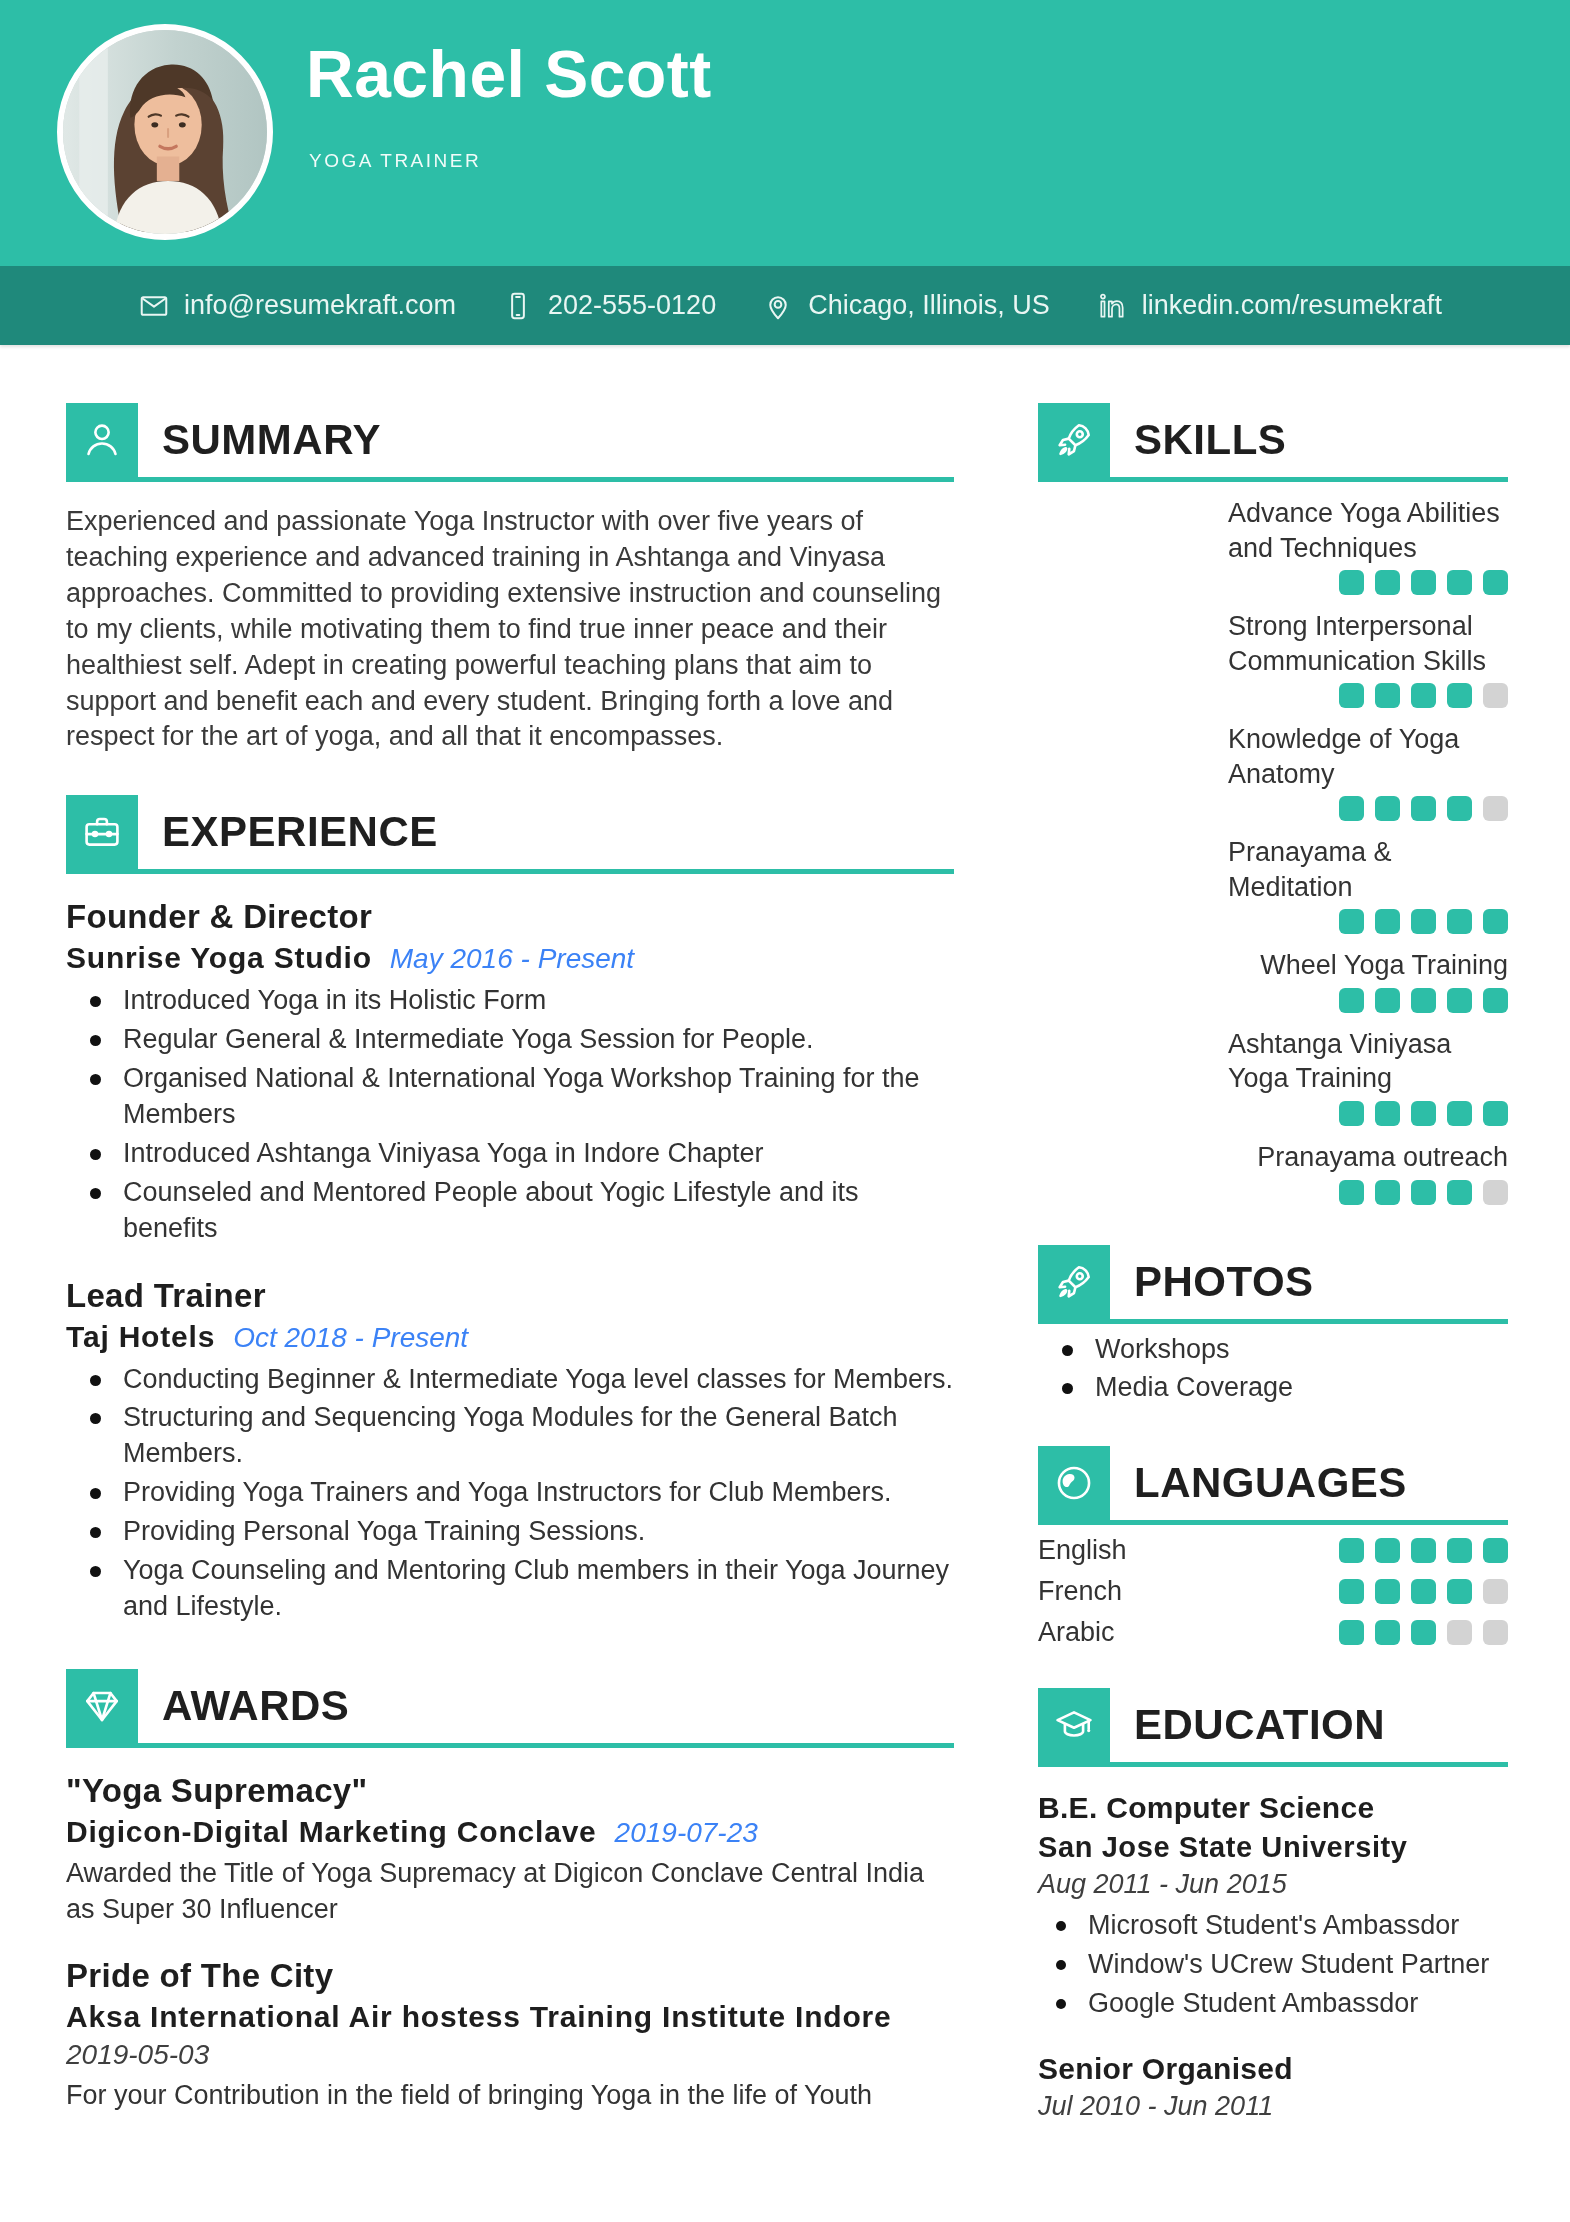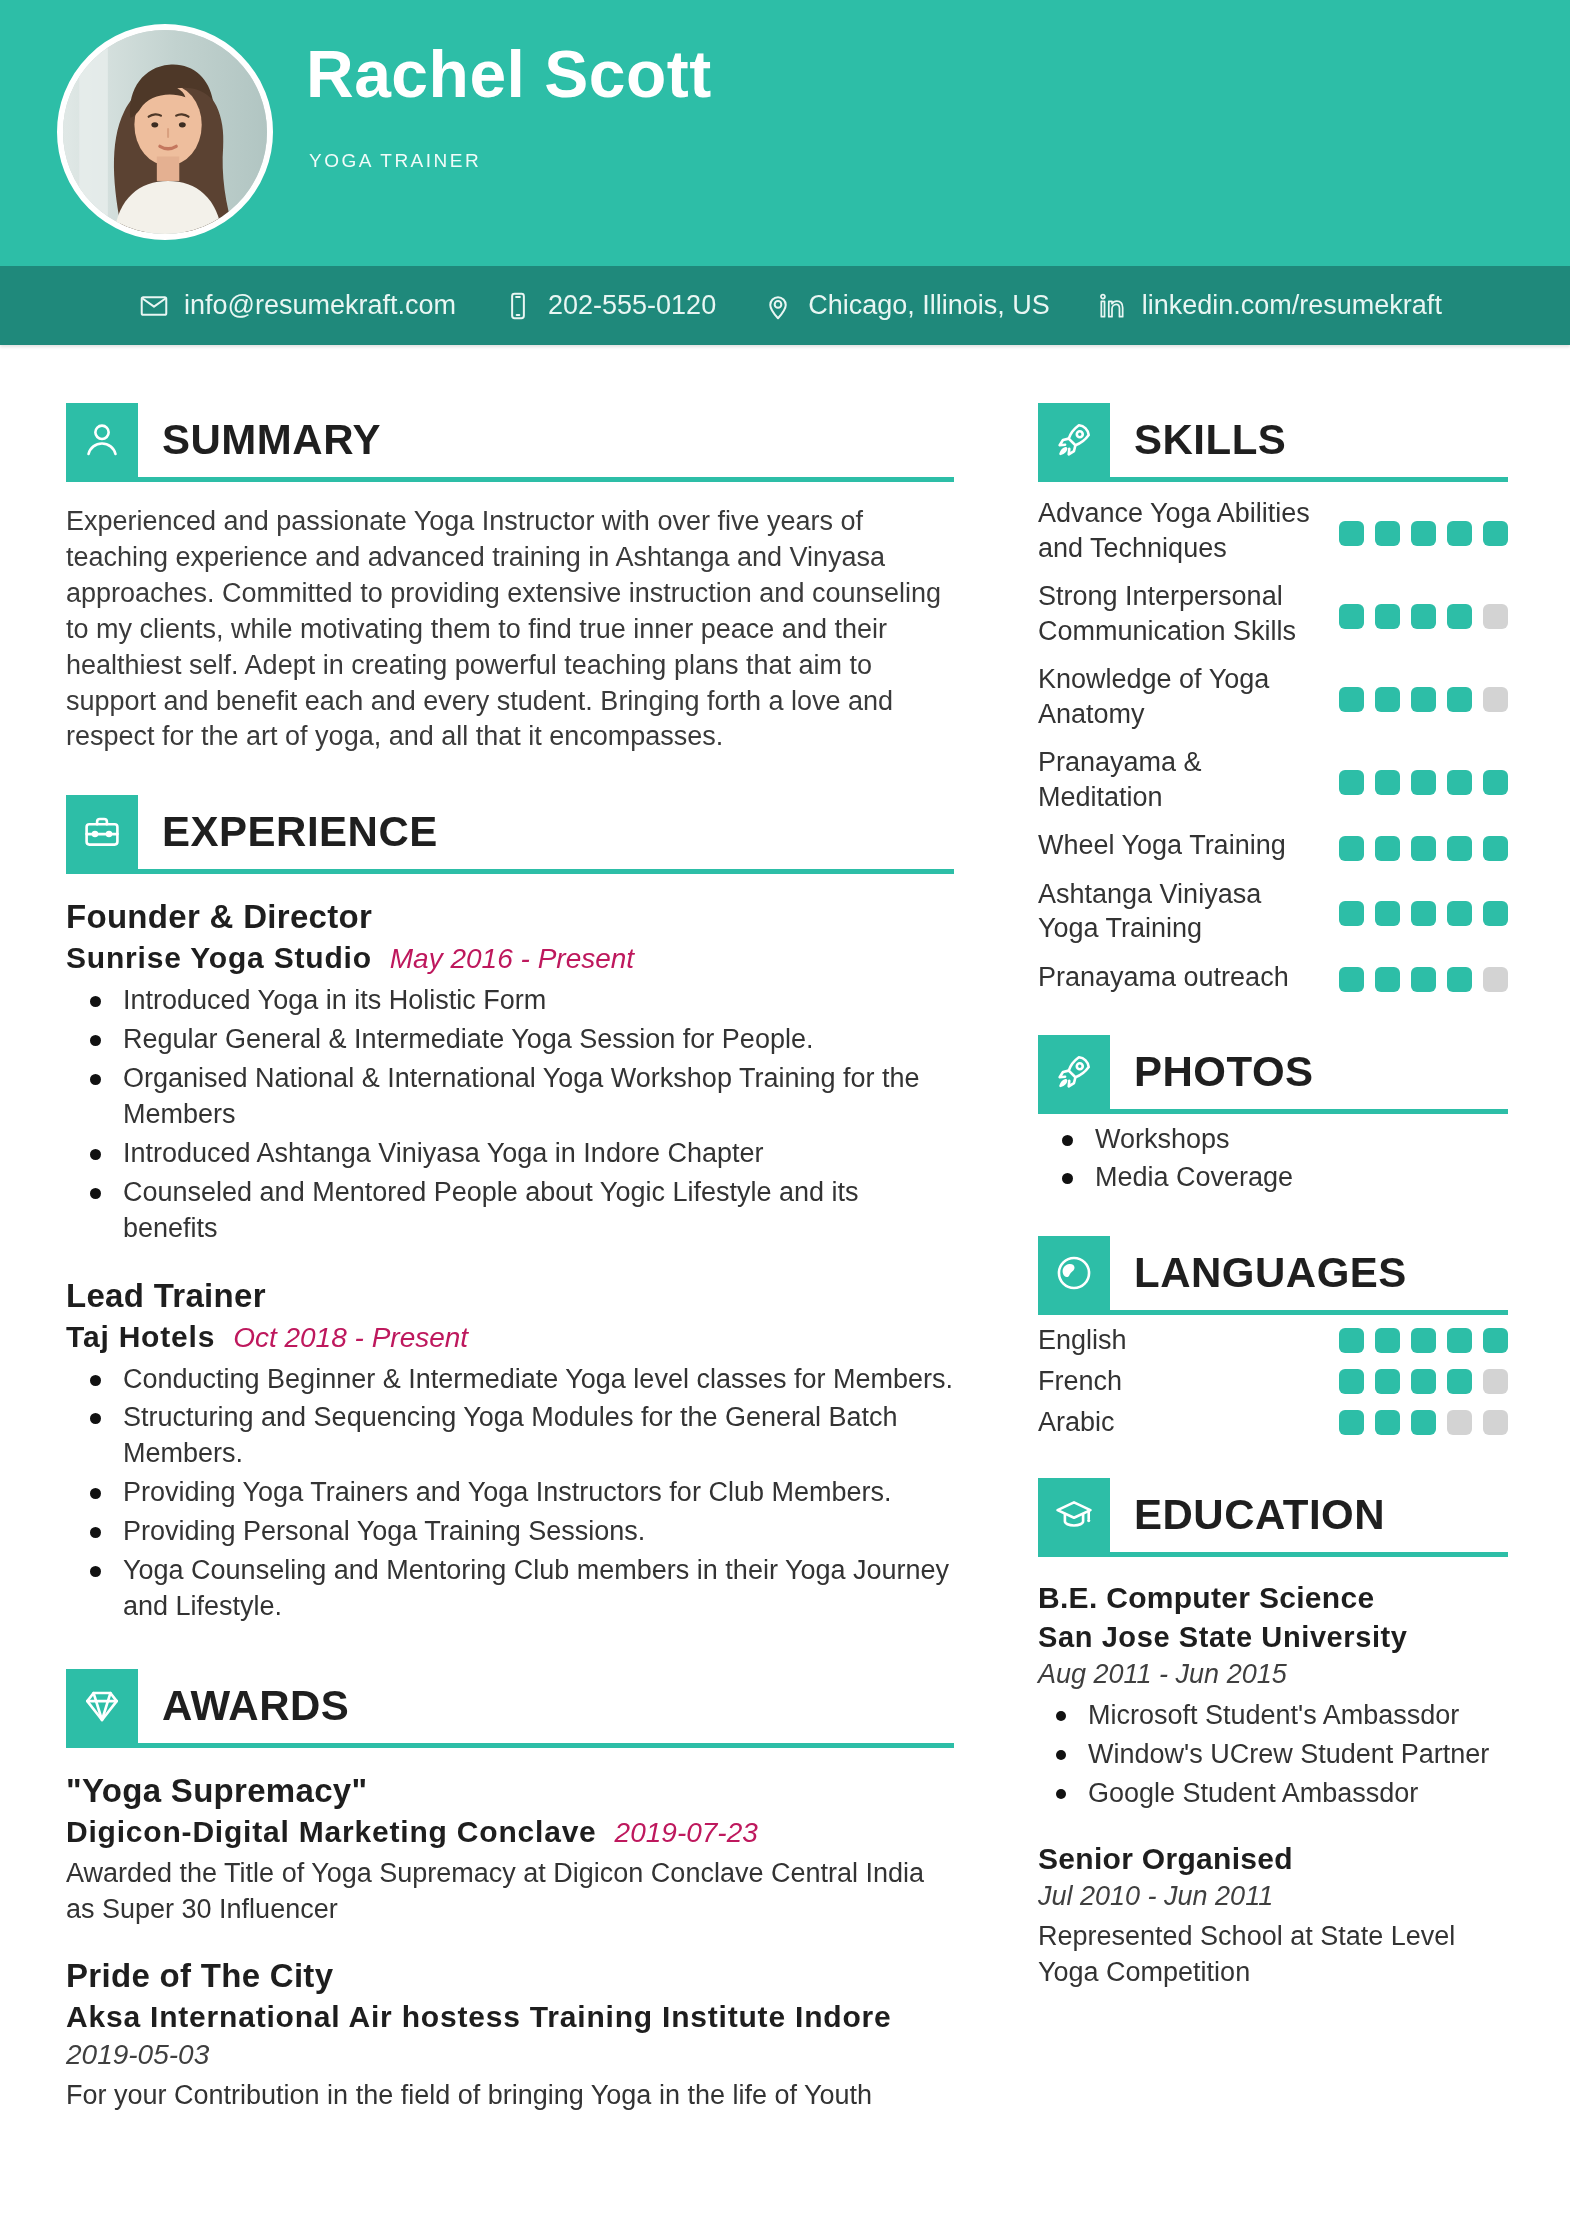--- a/index.html
+++ b/index.html
@@ -46,37 +46,37 @@
   .sec-photos, .sec-languages, .sec-education { margin-top:40px; }
 
   
   .summary-text { margin-top:22px; font-size:27px; line-height:1.33; color:#3a3a3a; }
 
   .entries .entry { margin-top:24px; }
   .entries .entry + .entry { margin-top:30px; }
   .entry-title { font-size:33px; line-height:1.15; font-weight:700; color:#1e1e1e; letter-spacing:0.3px; }
   .entry-org-line { margin-top:5px; }
   .entry-org { font-size:30px; font-weight:700; color:#1e1e1e; letter-spacing:0.8px; }
-  .entry-date { font-size:28px; font-style:italic; color:#be185d; margin-left:18px; }
+  .entry-date { font-size:28px; font-style:italic; color:#3b82f6; margin-left:18px; }
   .entry-date:empty { display:none; }
   .entry-date-block { margin-top:5px; font-size:28px; font-style:italic; color:#3f3f3f; }
   .entry-date-block:empty { display:none; }
   .entry-desc { margin-top:6px; font-size:27px; line-height:1.34; color:#333333; }
   .entry-desc:empty { display:none; }
 
   ul.bullets { margin-top:8px; list-style:none; }
   ul.bullets:not(:has(li)) { display:none; }
   ul.bullets li { position:relative; padding-left:57px; font-size:27px; line-height:1.33;
                   color:#333333; margin-top:3px; }
   ul.bullets li::before { content:""; position:absolute; left:24px; top:13px; width:11px;
                           height:11px; border-radius:50%; background:#111111; }
 
   
   .skills-list { margin-top:2px; }
-  .skill-row { display:flex; justify-content:space-between; align-items:center; margin-top:14px; }
+  .skill-row { display:flex; justify-content:space-between; align-items:flex-end; margin-top:14px;flex-direction:column; }
   .skill-name { font-size:27px; line-height:1.28; color:#333333; max-width:280px; }
   .squares { display:flex; gap:11px; padding-top:5px; flex:none; }
   .sq { width:25px; height:25px; border-radius:6px; }
   .sq.on { background:var(--teal,#2DBEA7); }
   .sq.off { background:var(--off,#D3D3D3); }
 
   .lang-list { margin-top:6px; }
   .lang-row { display:flex; justify-content:space-between; align-items:center; margin-top:10px; }
   .lang-name { font-size:27px; color:#333333; }
   .lang-row .squares { padding-top:0; }

